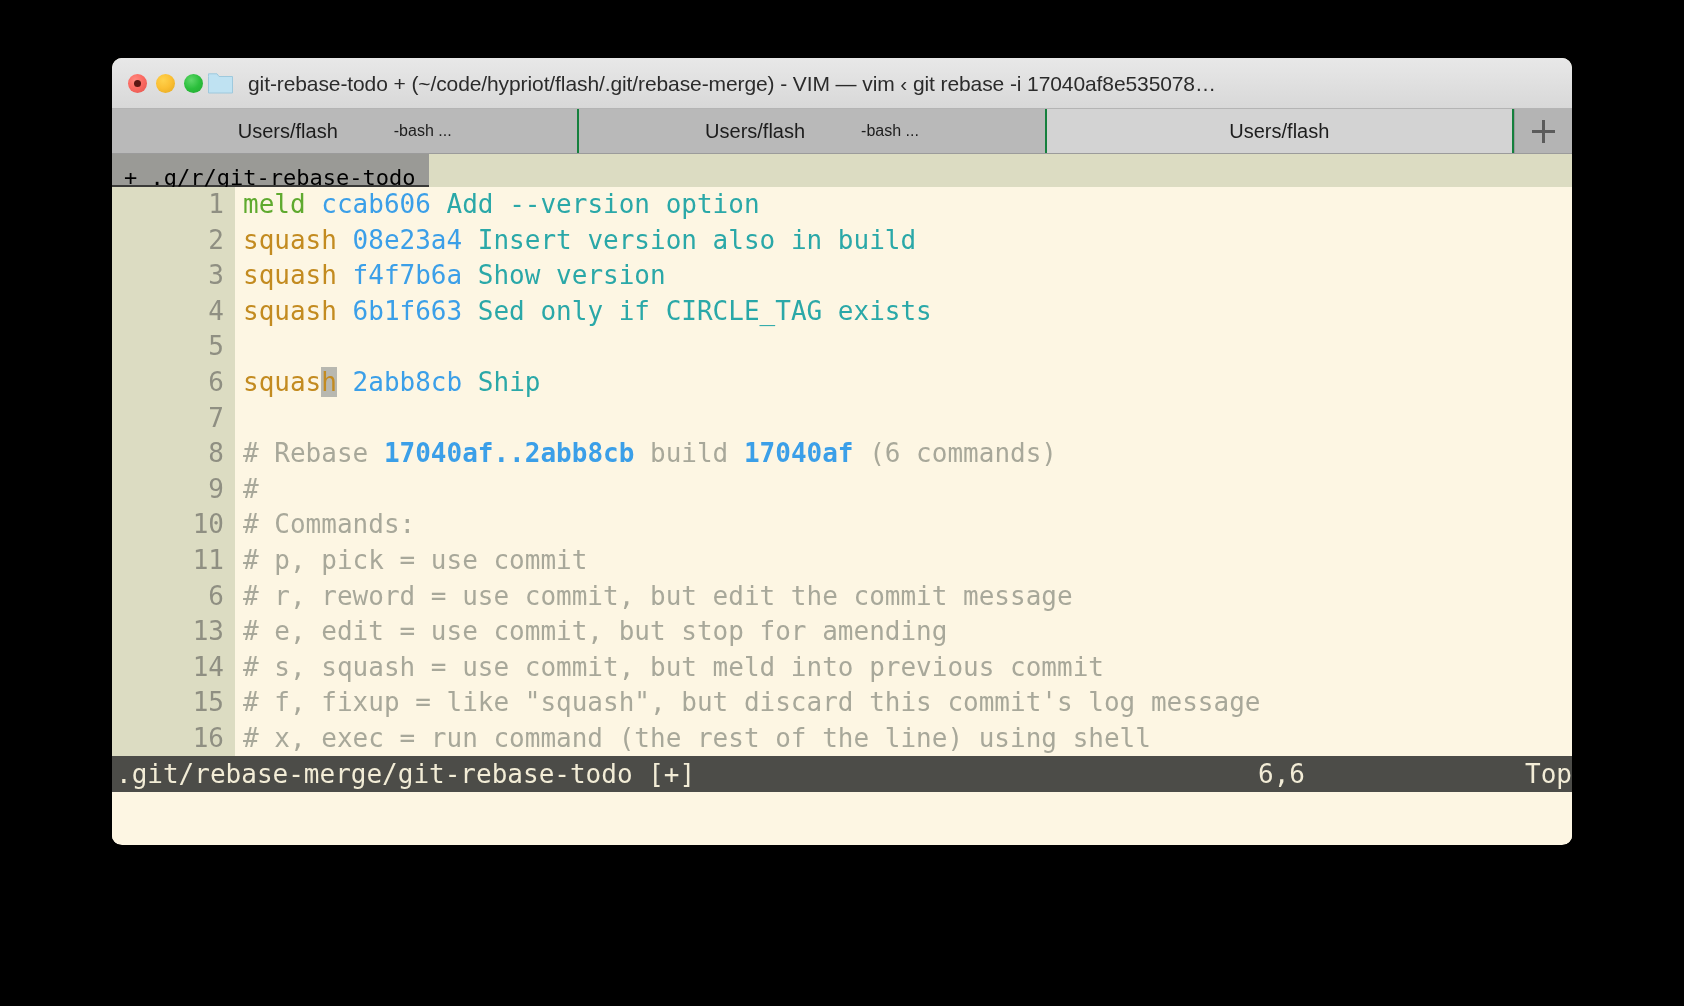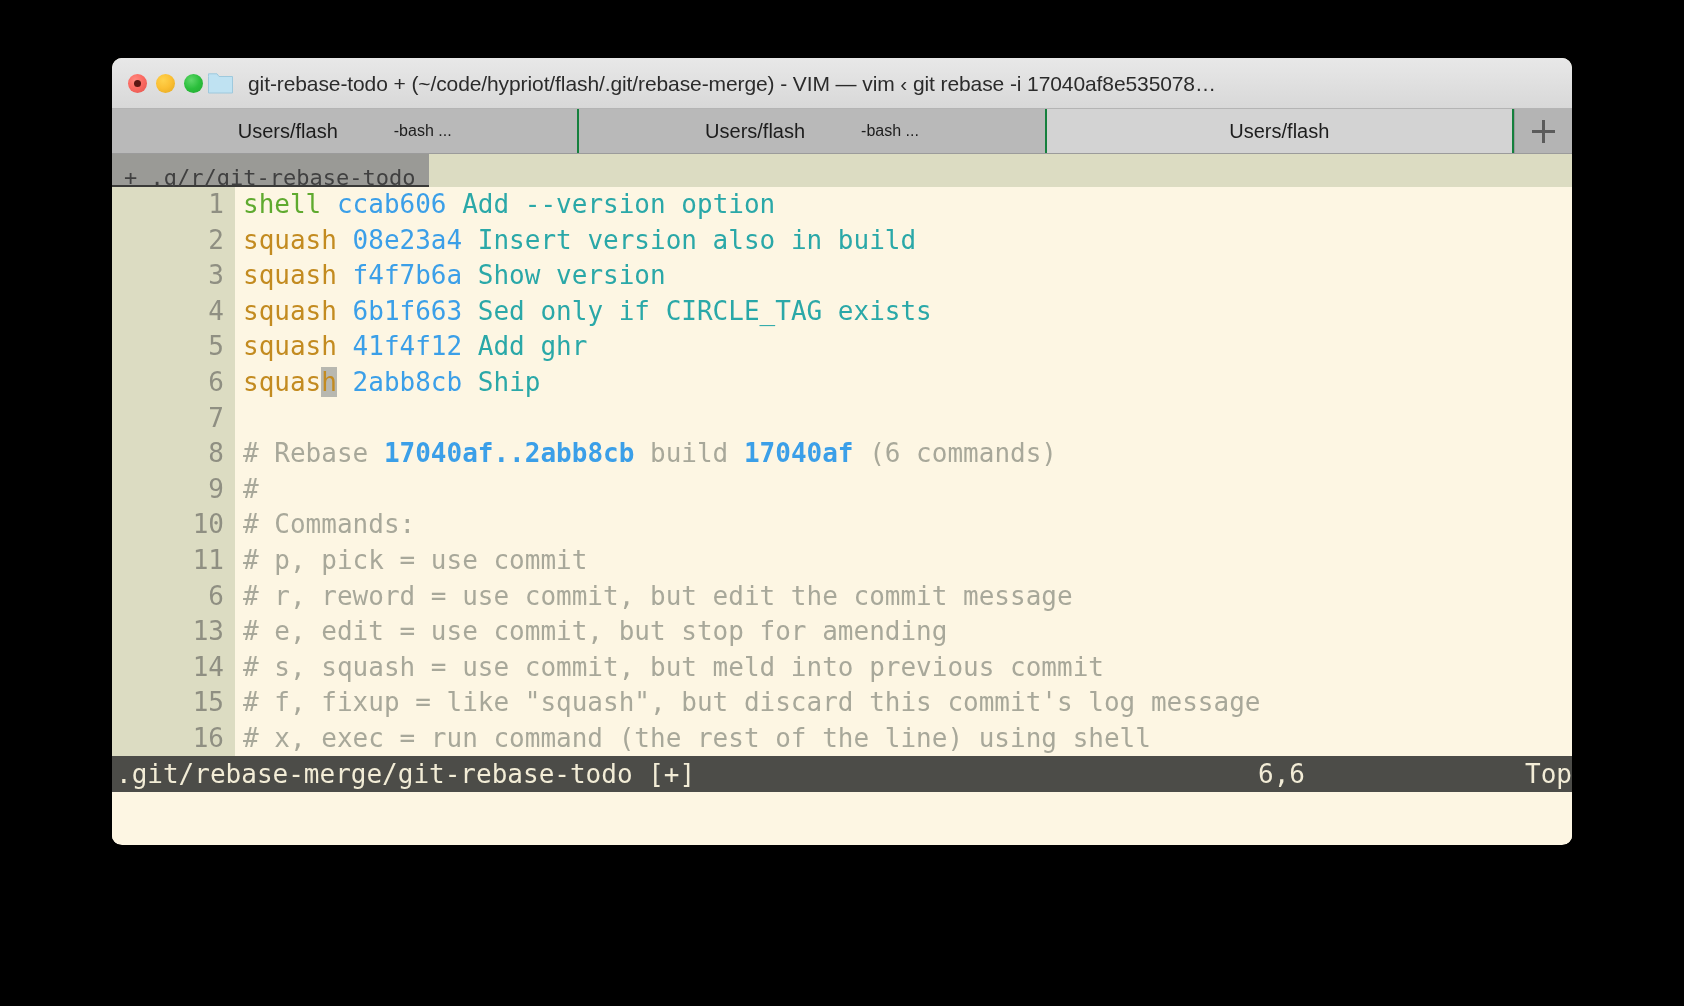--- a/index.html
+++ b/index.html
@@ -166,21 +166,21 @@
   
   #vim-tabline {
     height: 33px;
     background: #dcdcc2;
     display: flex;
     align-items: stretch;
     font-size: 22px;
   }
   #vim-tab-active {
     background: #9a9a96;
-    color: #404040;
+    color: #000000;
     padding: 16px 14px 0 12px;
     display: flex;
     align-items: center;
     border-bottom: 2px solid #3a3a38;
     letter-spacing: 0px;
   }
   #vim-tabline-fill { flex: 1; }
 
   
   #vim-body {
@@ -308,25 +308,25 @@
     <div id="vim">
 
       <div id="vim-tabline">
         <div id="vim-tab-active">+ .g/r/git-rebase-todo</div>
         <div id="vim-tabline-fill"></div>
       </div>
 
       <div id="vim-body">
         <div id="gutter-bg"></div>
         <div id="code-lines">
-            <div class="code-line"><span class="lineno">1</span><span class="linetext"><span class="tok-pick">shell</span> <span class="tok-hash">ccab606</span> <span class="tok-msg">Add --version option</span></span></div>
+            <div class="code-line"><span class="lineno">1</span><span class="linetext"><span class="tok-pick">meld</span> <span class="tok-hash">ccab606</span> <span class="tok-msg">Add --version option</span></span></div>
             <div class="code-line"><span class="lineno">2</span><span class="linetext"><span class="tok-squash">squash</span> <span class="tok-hash">08e23a4</span> <span class="tok-msg">Insert version also in build</span></span></div>
             <div class="code-line"><span class="lineno">3</span><span class="linetext"><span class="tok-squash">squash</span> <span class="tok-hash">f4f7b6a</span> <span class="tok-msg">Show version</span></span></div>
             <div class="code-line"><span class="lineno">4</span><span class="linetext"><span class="tok-squash">squash</span> <span class="tok-hash">6b1f663</span> <span class="tok-msg">Sed only if CIRCLE_TAG exists</span></span></div>
-            <div class="code-line"><span class="lineno">5</span><span class="linetext"><span class="tok-squash">squash</span> <span class="tok-hash">41f4f12</span> <span class="tok-msg">Add ghr</span></span></div>
+            <div class="code-line"><span class="lineno">5</span></div>
             <div class="code-line"><span class="lineno">6</span><span class="linetext"><span class="tok-squash">squas<span class="cursor">h</span></span> <span class="tok-hash">2abb8cb</span> <span class="tok-msg">Ship</span></span></div>
             <div class="code-line"><span class="lineno">7</span><span class="linetext">&nbsp;</span></div>
             <div class="code-line"><span class="lineno">8</span><span class="linetext"><span class="tok-comment"># Rebase </span><span class="tok-chash">17040af..2abb8cb</span><span class="tok-comment"> build </span><span class="tok-chash">17040af</span><span class="tok-comment"> (6 commands)</span></span></div>
             <div class="code-line"><span class="lineno">9</span><span class="linetext"><span class="tok-comment">#</span></span></div>
             <div class="code-line"><span class="lineno">10</span><span class="linetext"><span class="tok-comment"># Commands:</span></span></div>
             <div class="code-line"><span class="lineno">11</span><span class="linetext"><span class="tok-comment"># p, pick = use commit</span></span></div>
             <div class="code-line"><span class="lineno">6</span><span class="linetext"><span class="tok-comment"># r, reword = use commit, but edit the commit message</span></span></div>
             <div class="code-line"><span class="lineno">13</span><span class="linetext"><span class="tok-comment"># e, edit = use commit, but stop for amending</span></span></div>
             <div class="code-line"><span class="lineno">14</span><span class="linetext"><span class="tok-comment"># s, squash = use commit, but meld into previous commit</span></span></div>
             <div class="code-line"><span class="lineno">15</span><span class="linetext"><span class="tok-comment"># f, fixup = like "squash", but discard this commit's log message</span></span></div>

